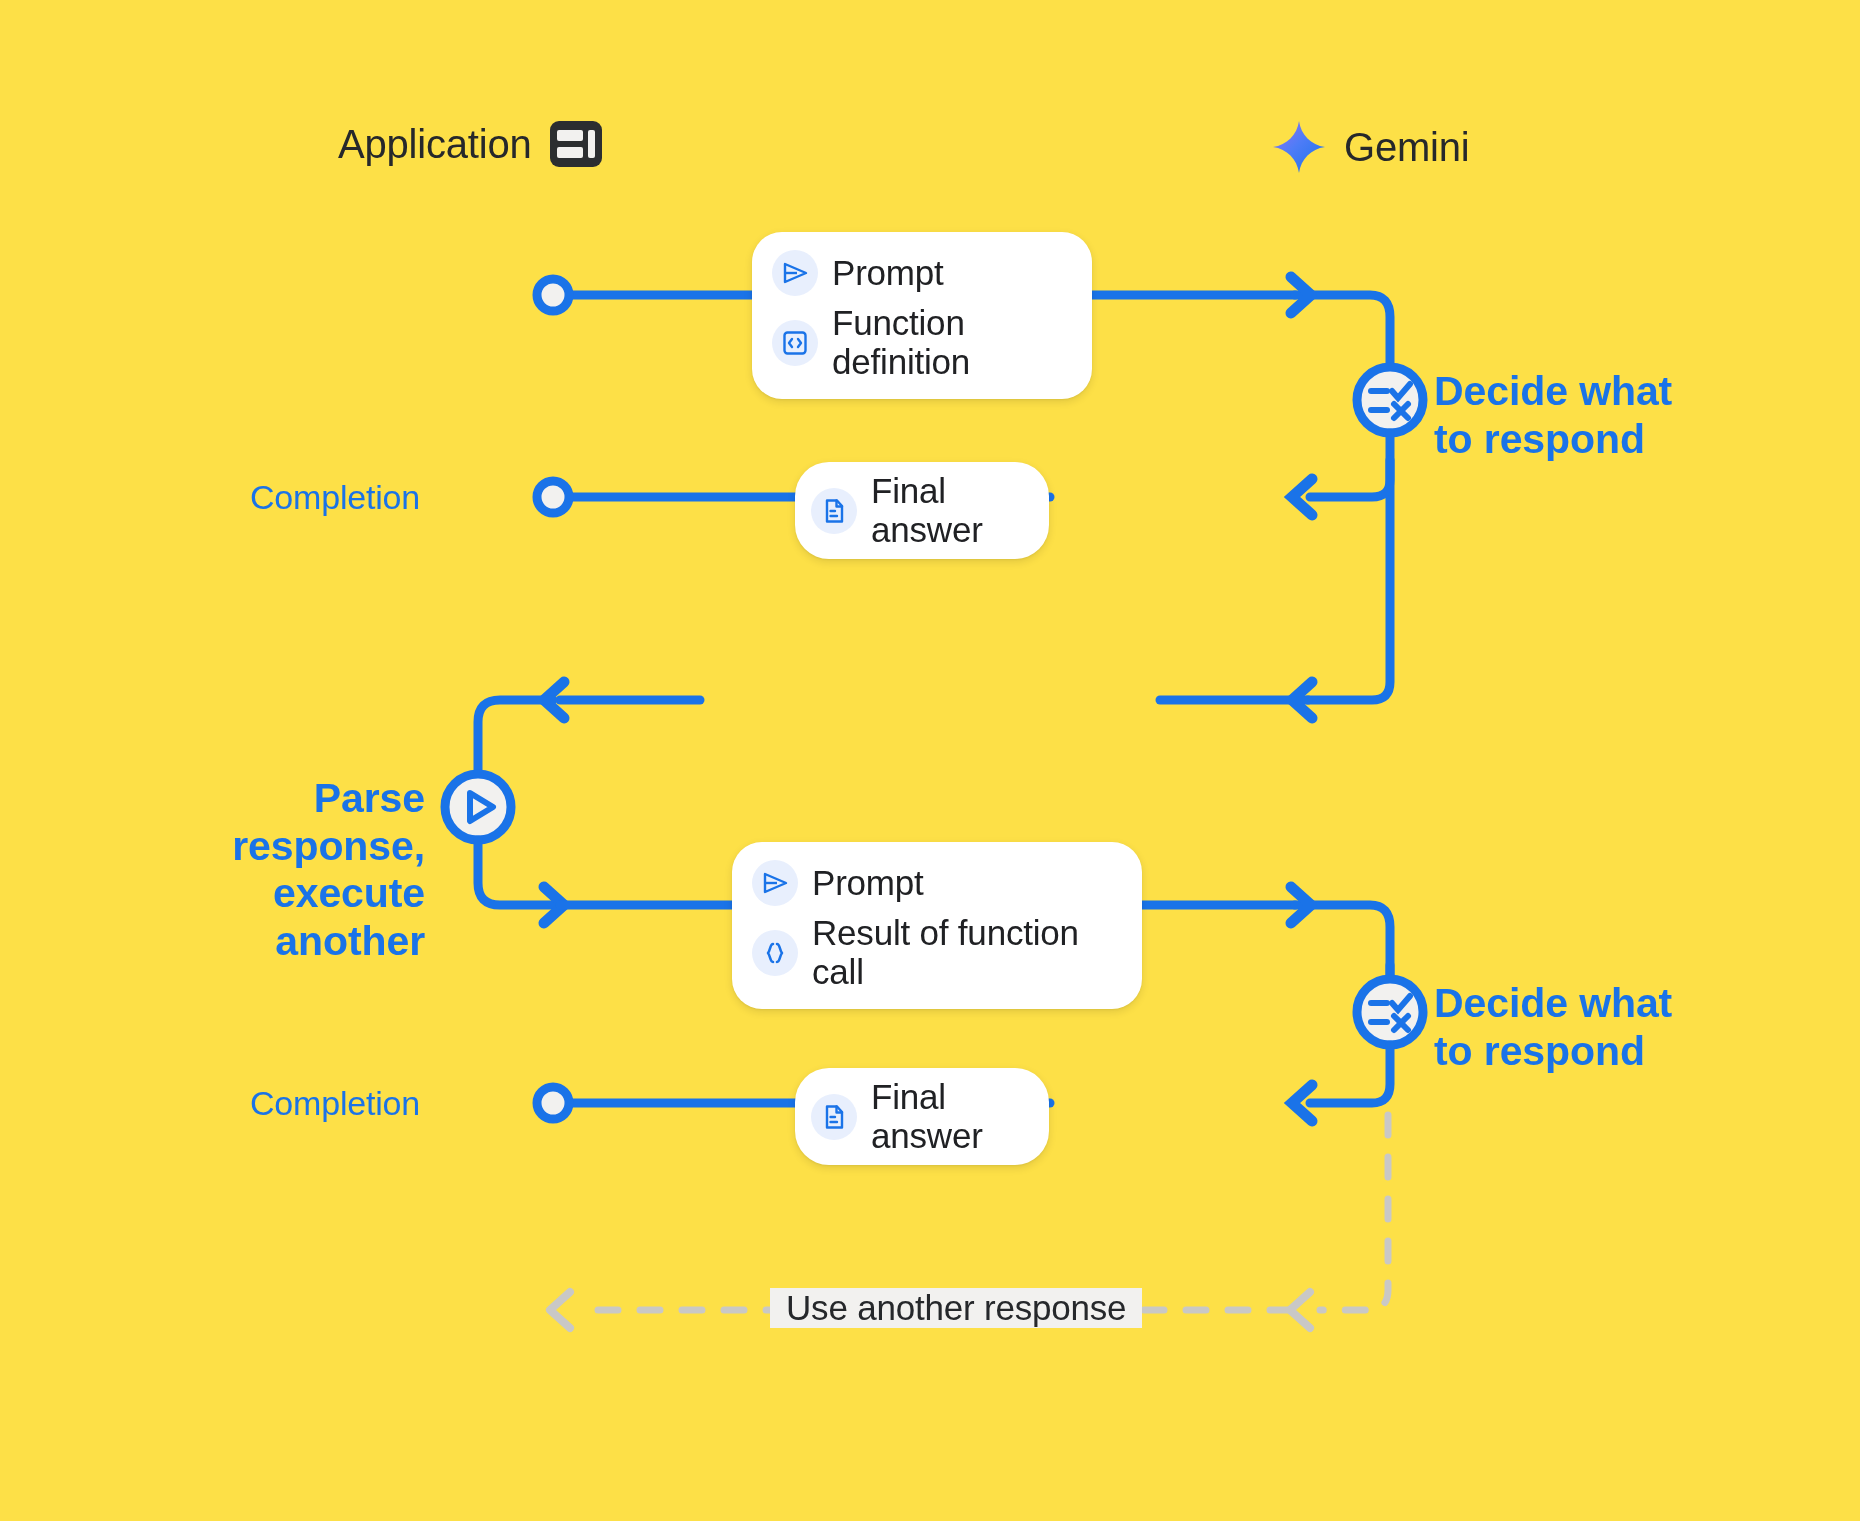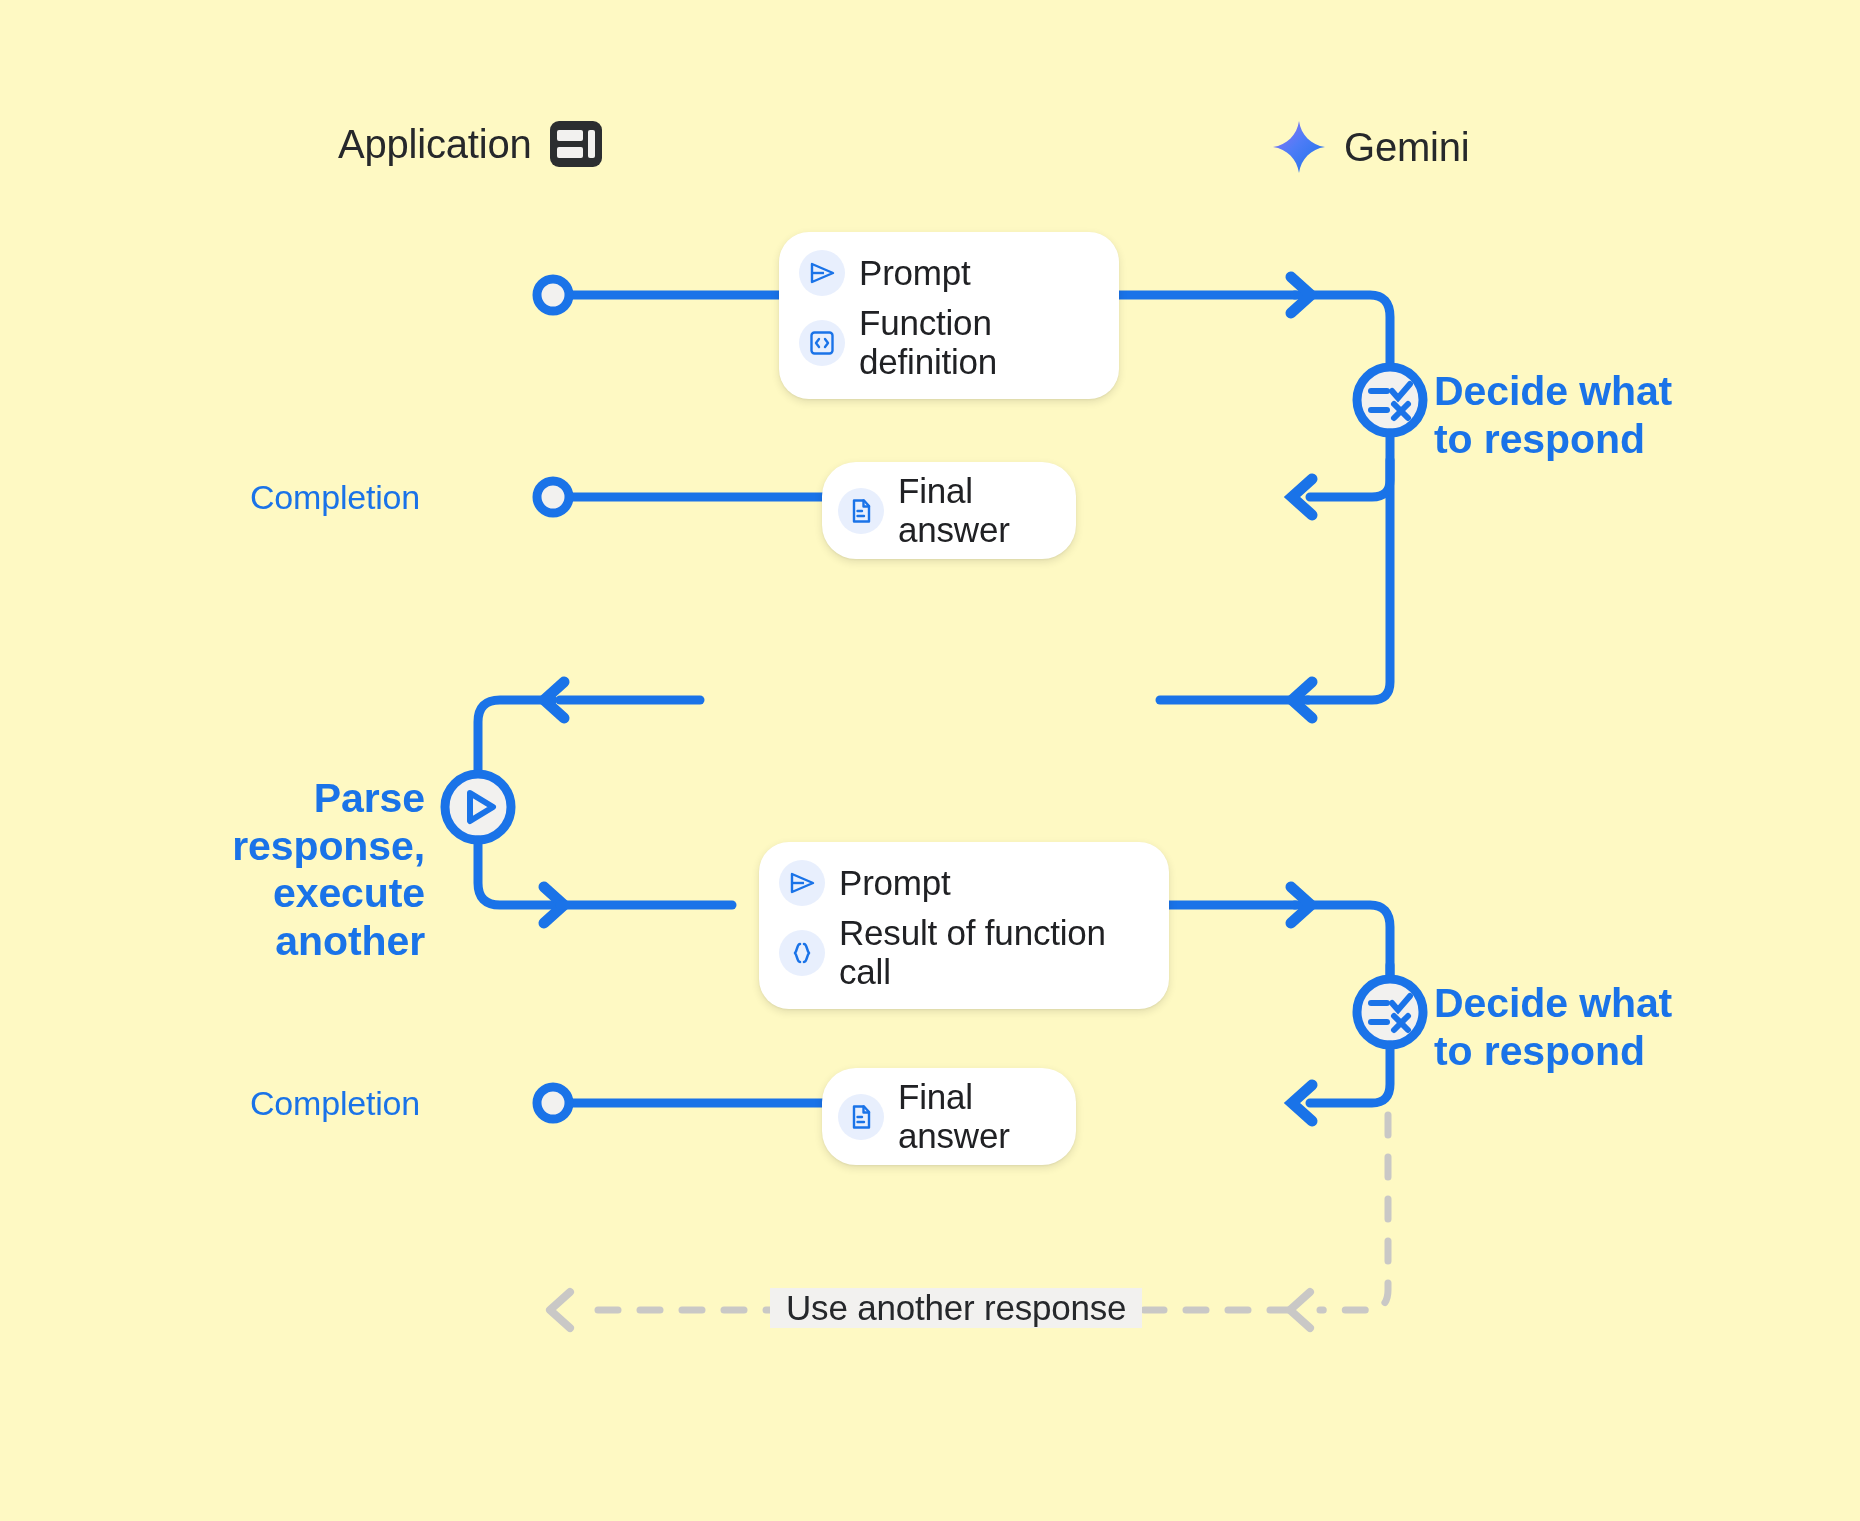--- a/index.html
+++ b/index.html
@@ -7,21 +7,21 @@
     padding: 0;
     background: #f2f1ef;
   }
   body {
     font-family: "Liberation Sans", sans-serif;
   }
   #stage {
     position: relative;
     width: 1860px;
     height: 1521px;
-    background: #fef9c3;
+    background: #fde047;
     overflow: hidden;
   }
   #wires {
     position: absolute;
     left: 0; top: 0;
     width: 1860px;
     height: 1521px;
     pointer-events: none;
   }
 
@@ -47,21 +47,20 @@
   
   .bubble {
     position: absolute;
     background: #ffffff;
     border-radius: 28px;
     box-shadow: 0 3px 9px rgba(0,0,0,0.11), 0 1px 2px rgba(0,0,0,0.05);
     display: flex;
     flex-direction: column;
     justify-content: center;
     z-index: 5;
-    margin-left: 27px;
   }
   .bubble.two {
     border-radius: 30px;
     padding: 18px 28px 18px 20px;
     gap: 8px;
   }
   .bubble.one {
     border-radius: 34px;
     padding: 10px 30px 10px 16px;
   }

